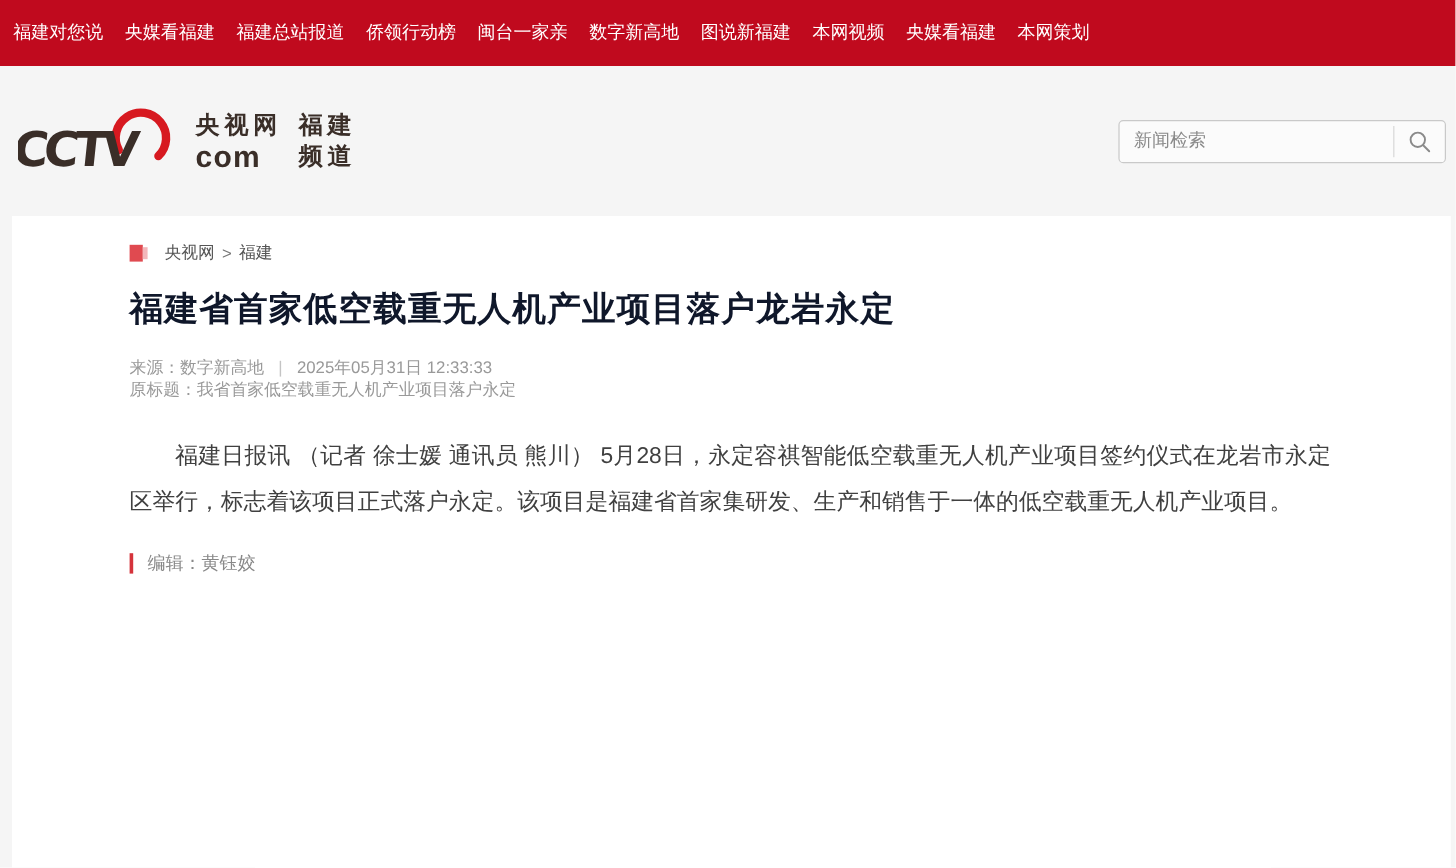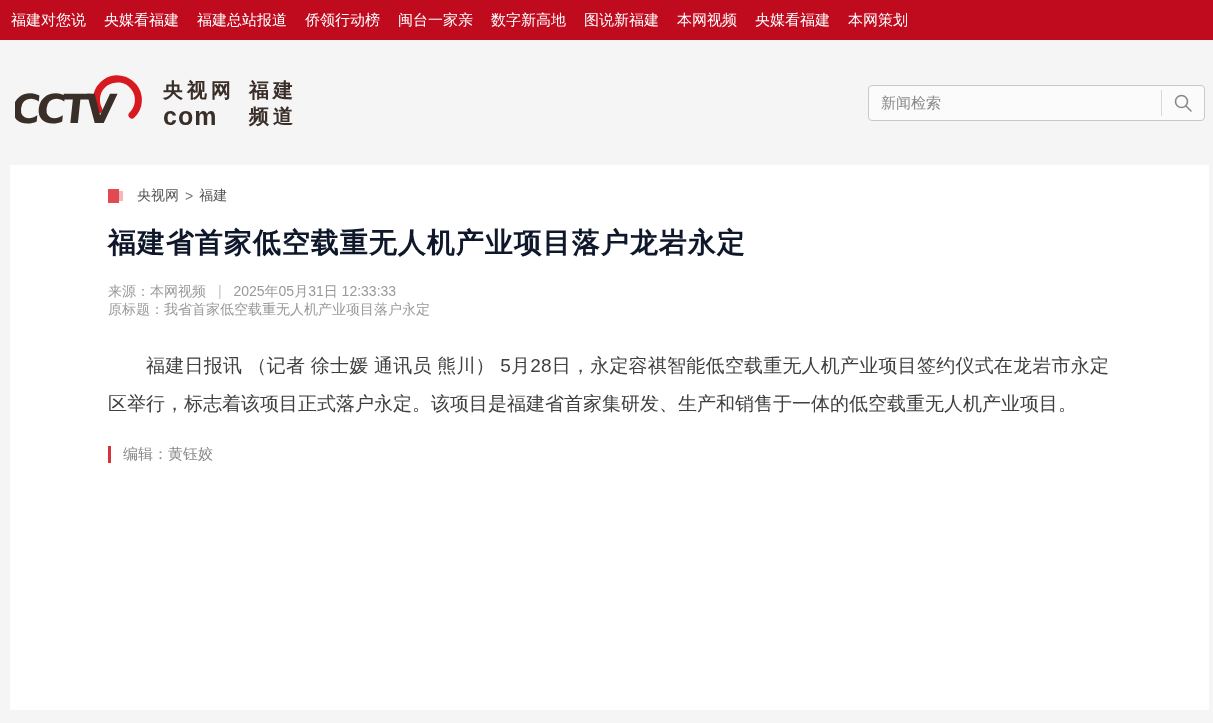--- a/index.html
+++ b/index.html
@@ -4,21 +4,21 @@
 <style>
   * { margin:0; padding:0; box-sizing:border-box; }
   html,body { width:1213px; height:723px; overflow:hidden; }
   body {
     font-family:"Liberation Sans","DejaVu Sans",sans-serif;
     background:#f5f5f5;
     color:#404040;
   }
   
   .topnav {
-    height:40px; background:#c00a1e;
+    height:55px; background:#c00a1e;
     display:flex; align-items:center;
     padding:0 2px;
   }
   .topnav a {
     color:#ffffff; text-decoration:none;
     font-size:15px; padding:0 9px; white-space:nowrap;
     cursor:pointer;
   }
   
   .site-header {
@@ -33,21 +33,21 @@
   .logo-cn {
     font-size:20px; font-weight:bold; color:#3a2e28;
     letter-spacing:4px; line-height:26px; white-space:nowrap;
   }
   .logo-com {
     font-size:25px; font-weight:bold; color:#3a2e28;
     line-height:26px; letter-spacing:1px;
   }
   
   .searchbox {
-    width:337px; height:36px; background:#fbfbfb;
+    width:273px; height:36px; background:#fbfbfb;
     border:1px solid #c9c9c9; border-radius:4px;
     display:flex; align-items:center; overflow:hidden;
   }
   .searchbox input {
     flex:1; border:none; outline:none; background:transparent;
     font-size:15px; color:#555; padding:0 12px;
     font-family:"Liberation Sans","DejaVu Sans",sans-serif;
   }
   .searchbox input::placeholder { color:#8a8a8a; }
   .search-divider { width:1px; height:26px; background:#d8d8d8; }
@@ -138,21 +138,21 @@
         <span class="sq2"></span>
     </span>
     <a>央视网</a>
     <span class="sep">&gt;</span>
     <a>福建</a>
   </div>
 
   <h1 class="article-title">福建省首家低空载重无人机产业项目落户龙岩永定</h1>
 
   <div class="meta-line">
-    <span>来源：本网视频</span>
+    <span>来源：数字新高地</span>
     <span class="sep">|</span>
     <span>2025年05月31日 12:33:33</span>
   </div>
 
   <div class="orig-line">原标题：我省首家低空载重无人机产业项目落户永定</div>
 
   <article class="article-body">
     <p>福建日报讯 （记者 徐士媛 通讯员 熊川） 5月28日，永定容祺智能低空载重无人机产业项目签约仪式在龙岩市永定区举行，标志着该项目正式落户永定。该项目是福建省首家集研发、生产和销售于一体的低空载重无人机产业项目。</p>
   </article>
 

